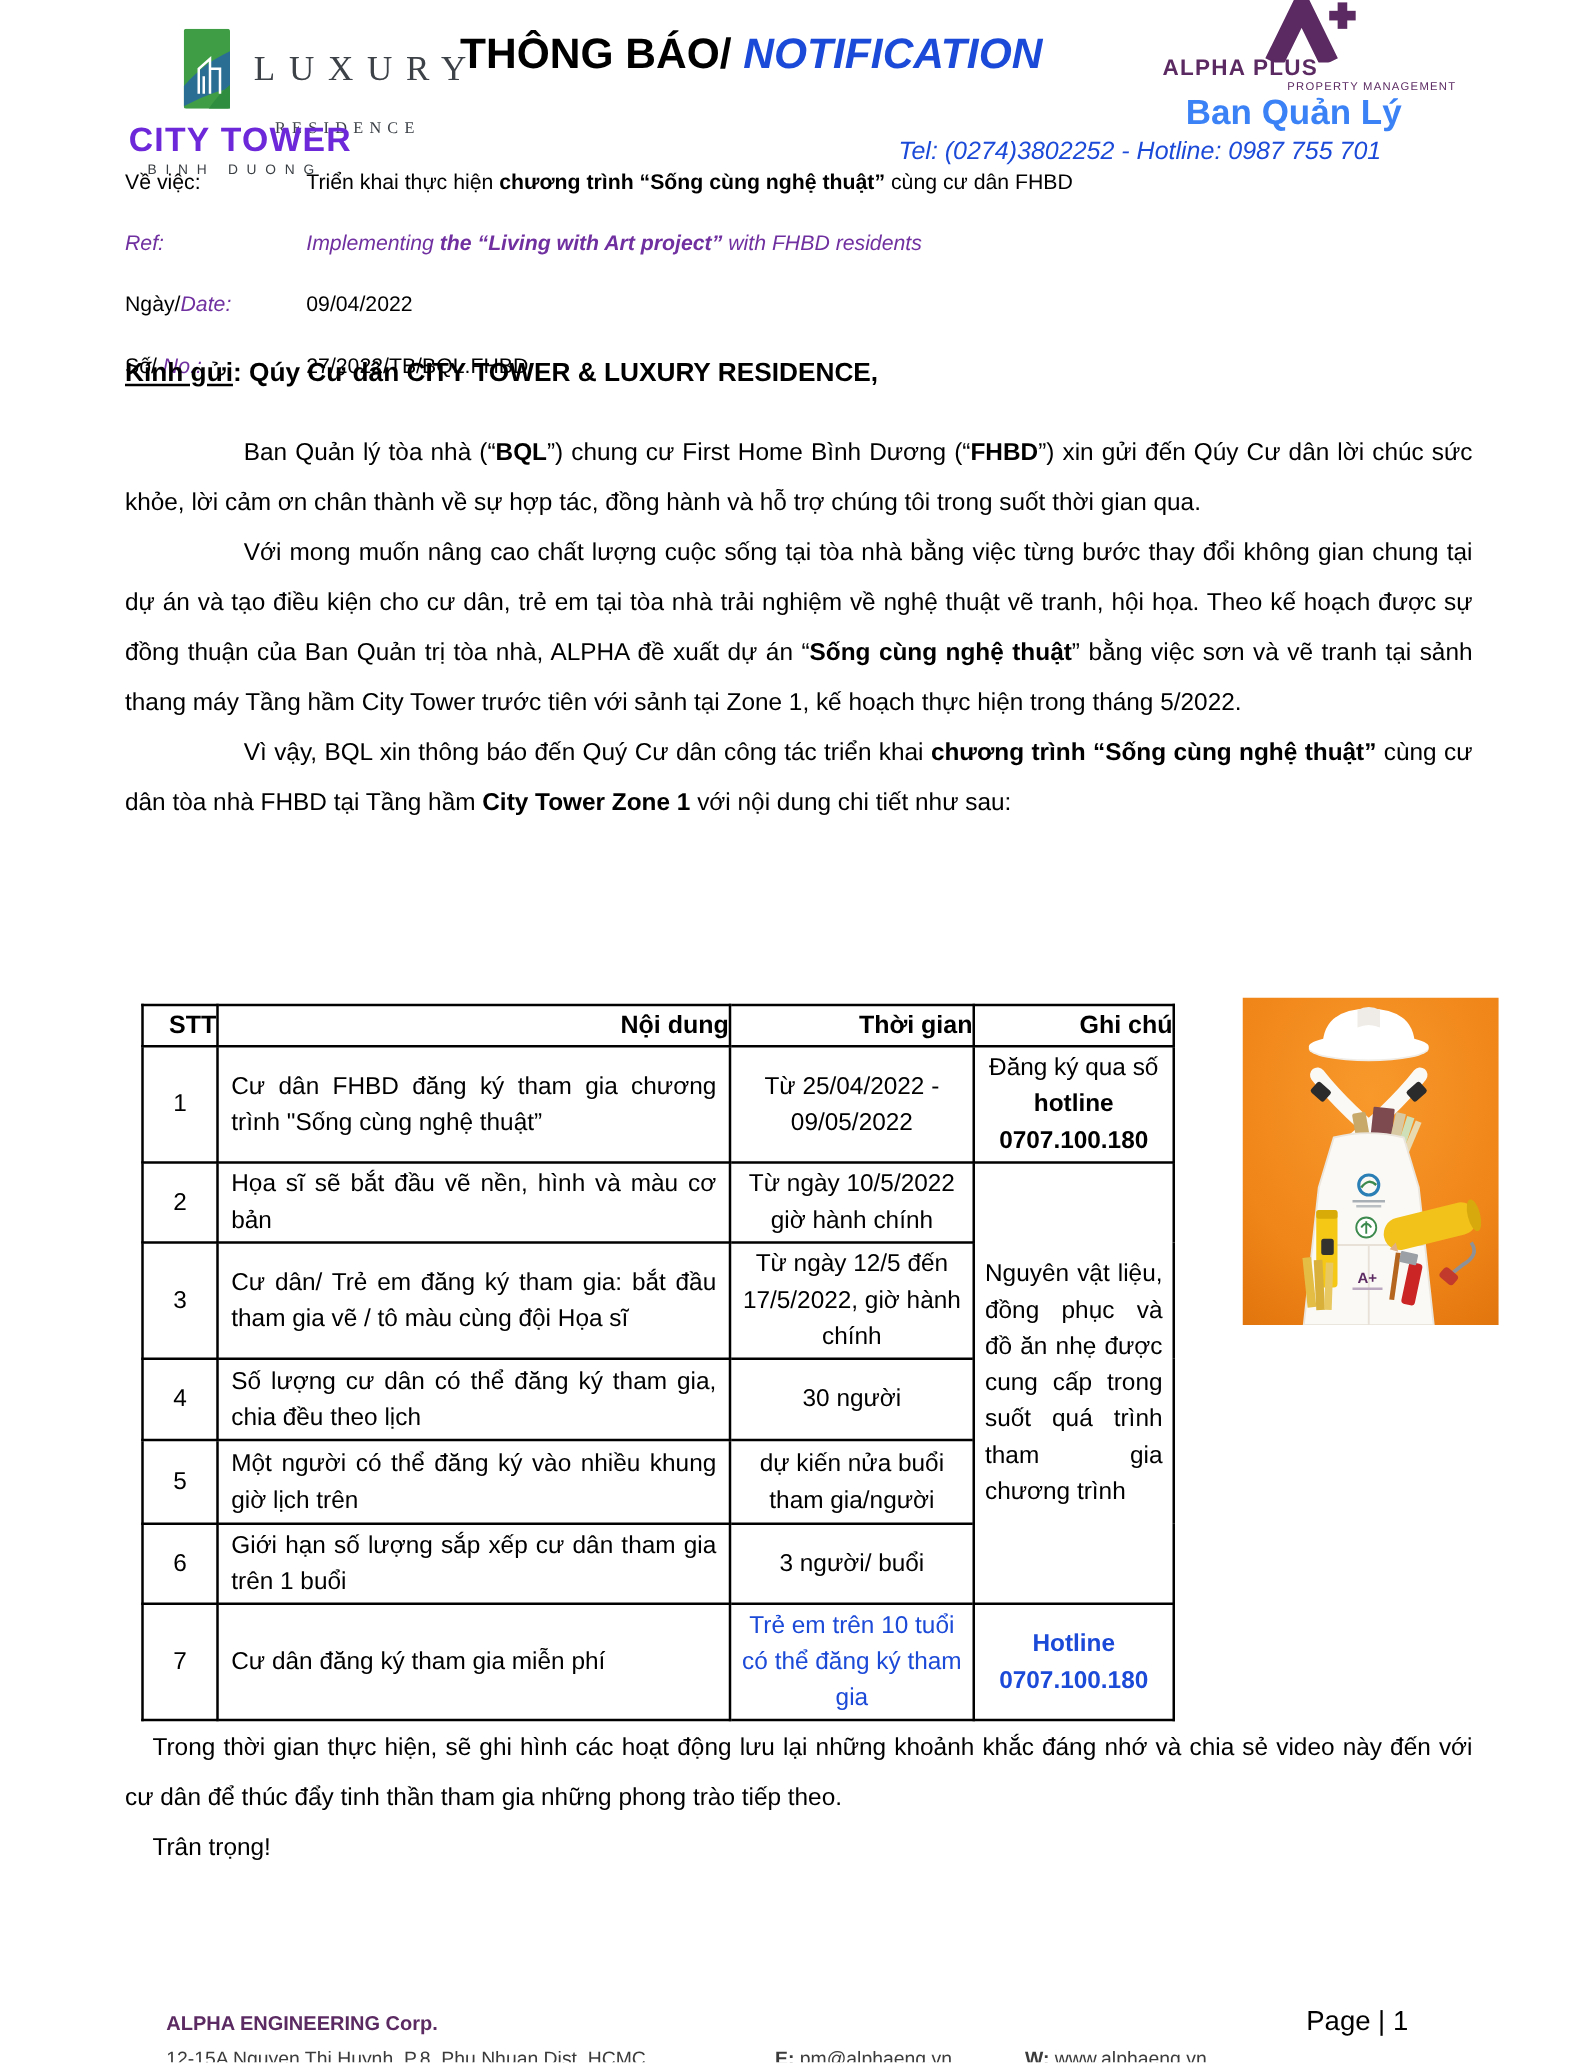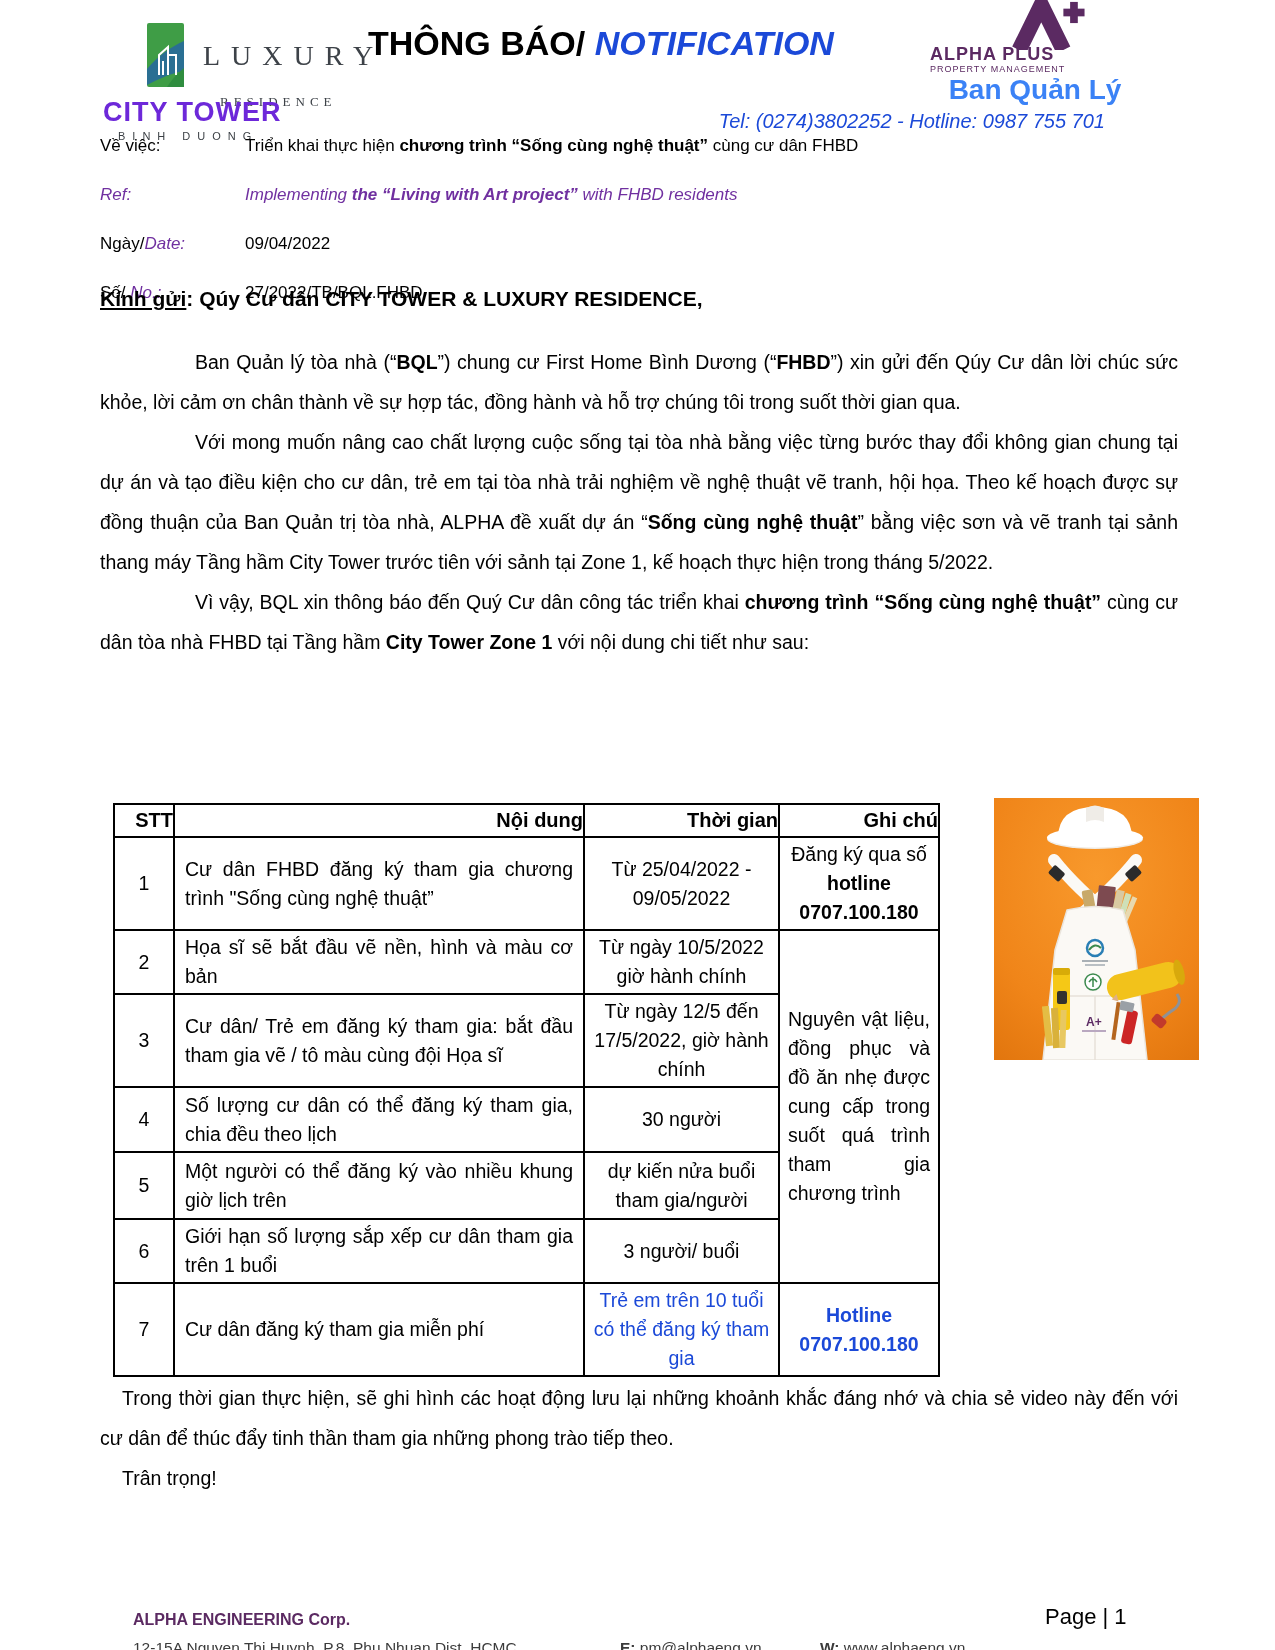--- a/index.html
+++ b/index.html
@@ -17,21 +17,21 @@
     font-size:13px;letter-spacing:5px;color:#3d4248}
   .brand-citytower{position:absolute;left:103px;top:97px;font-size:27px;font-weight:bold;
     letter-spacing:1px;color:#6d28d9}
   .brand-binhduong{position:absolute;left:118px;top:130px;font-size:11px;letter-spacing:7px;color:#3a3f44}
   .doc-title{position:absolute;left:368px;top:24px;font-size:34px;white-space:nowrap}
   .doc-title .vi{font-weight:bold}
   .doc-title .en{font-weight:bold;font-style:italic;color:var(--accent-blue)}
   .alpha-mark{position:absolute;left:1006px;top:0;width:84px;height:50px}
   .alpha-name{position:absolute;left:930px;top:44px;width:235px;text-align:left;
     font-size:18px;font-weight:bold;letter-spacing:1px;color:var(--brand-purple)}
-  .alpha-sub{position:absolute;left:930px;top:64px;width:235px;text-align:left;
+  .alpha-sub{position:absolute;left:930px;top:64px;width:235px;text-align:right;
     font-size:9px;letter-spacing:1px;color:var(--brand-purple)}
   .alpha-dept{position:absolute;left:905px;top:74px;width:260px;text-align:center;
     font-size:28px;font-weight:bold;color:#3b82f6}
   .tel-line{position:absolute;right:170px;top:110px;font-size:20px;font-style:italic;
     color:var(--accent-blue);white-space:nowrap}
   
   .meta{position:absolute;left:100px;top:133px;width:990px;display:grid;
     grid-template-columns:145px 1fr;row-gap:23px;font-size:17px;line-height:26px}
   .purple-i{color:var(--accent-purple);font-style:italic}
   .meta b{font-weight:bold}

